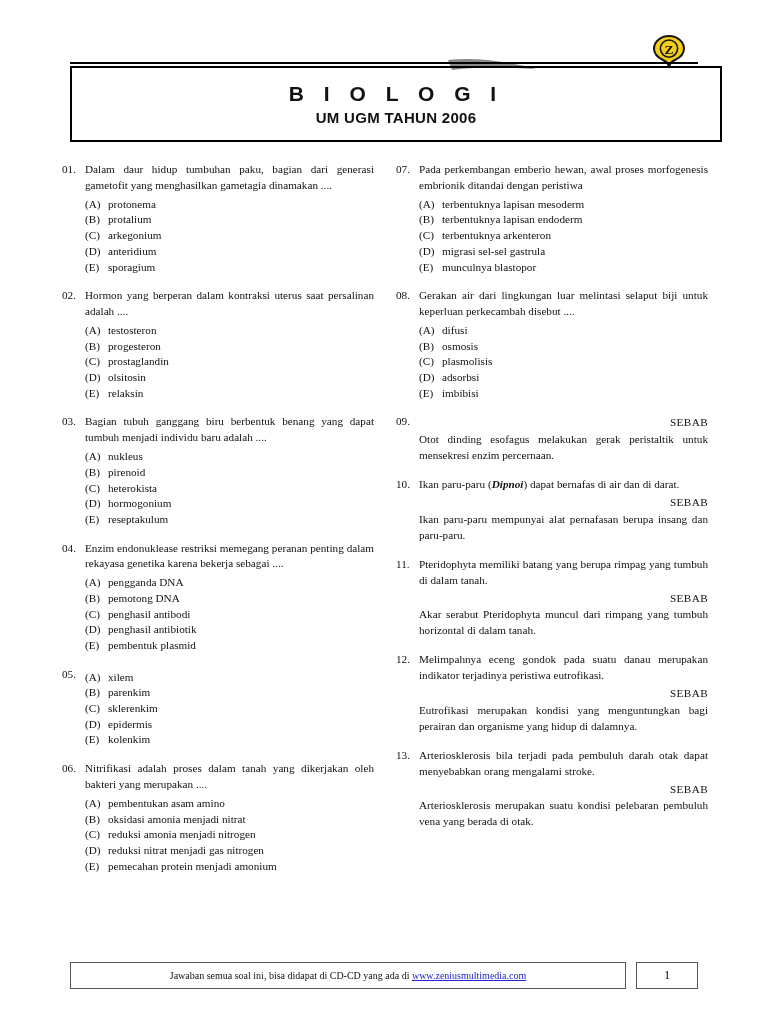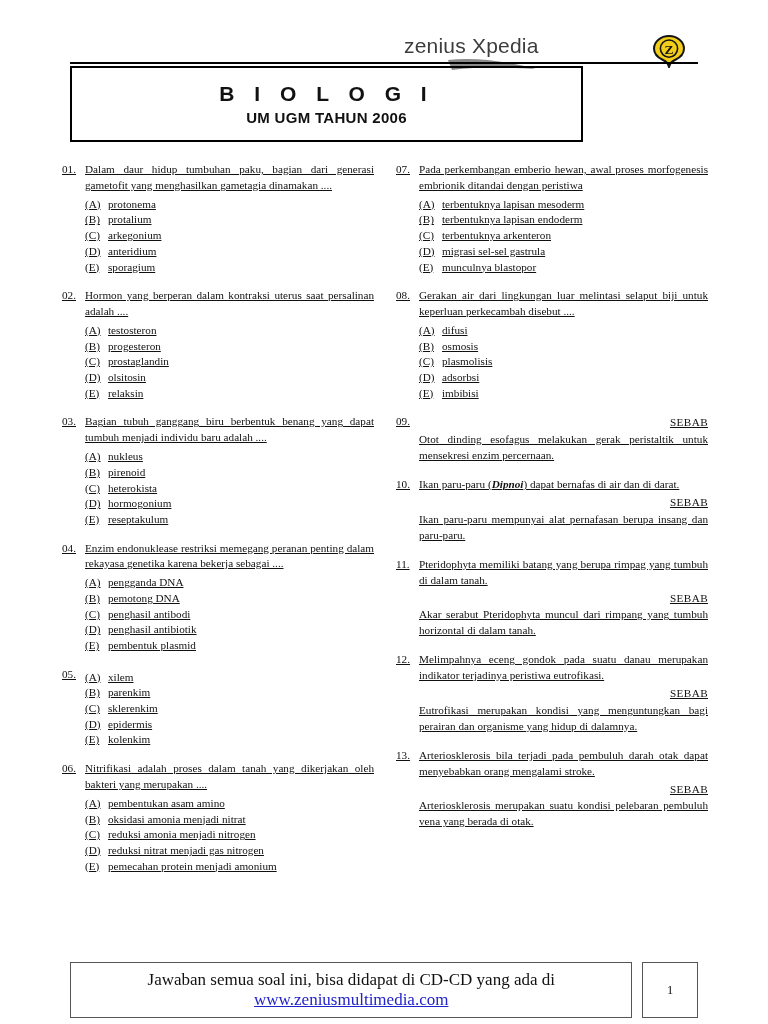--- a/index.html
+++ b/index.html
@@ -46,21 +46,21 @@
   
   .title-rule {
     position: absolute;
     left: 70px; right: 70px;
     top: 62px;
     border-top: 2px solid #000;
   }
   .title-box {
     position: absolute;
     left: 70px; top: 66px;
-    width: 513px; height: 76px;
+    width: 652px; height: 76px;
     border: 2px solid #000;
     display: flex;
     flex-direction: column;
     align-items: center;
     justify-content: center;
     font-family: "Liberation Sans", "DejaVu Sans", sans-serif;
   }
   .title-main {
     font-size: 21px;
     font-weight: bold;
@@ -75,21 +75,21 @@
 
   
   .columns {
     position: absolute;
     top: 162px;
     left: 62px;
     width: 646px;
     display: flex;
     gap: 22px;
   }
-  .col { width: 312px; text-decoration: underline; }
+  .col { width: 312px; }
 
   .q {
     display: flex;
     margin-bottom: 13px;
     font-size: 11.2px;
     line-height: 1.42;
   }
   .q-num {
     width: 23px;
     flex: 0 0 23px;
@@ -131,41 +131,40 @@
     left: 70px; top: 962px;
     width: 628px;
     display: flex;
     gap: 10px;
     align-items: stretch;
   }
   .footer-note {
     flex: 1 1 auto;
     border: 1px solid #555;
     padding: 7px 10px;
-    font-size: 17px;
+    font-size: 10px;
     text-align: center;
   }
   .footer-note a {
     color: #2222cc;
     text-decoration: underline;
   }
   .footer-page {
     width: 62px;
     border: 1px solid #555;
     display: flex;
     align-items: center;
     justify-content: center;
     font-size: 12.5px;
   }
 </style>
 </head>
 <body>
 
 <div class="brand-bar">
-  <div class="brand-wordmark">zenius Xpedia</div>
   <svg class="brand-swoosh" viewBox="0 0 88 13">
     <path d="M0 2 C 26 -1, 58 3, 88 11 C 60 9, 28 9, 4 12 Z" fill="#8a8a8a"></path>
   </svg>
   <svg class="brand-logo" viewBox="0 0 34 34">
     <path d="M17 33 C 15.5 28, 14 27.5, 11 26 C 5.5 23.4, 2 19.2, 2 14.5 C 2 7.6, 8.7 2, 17 2 C 25.3 2, 32 7.6, 32 14.5 C 32 19.2, 28.5 23.4, 23 26 C 20 27.5, 18.5 28, 17 33 Z" fill="#F2CE1B" stroke="#141414" stroke-width="2"></path>
     <circle cx="17" cy="14.6" r="8.6" fill="none" stroke="#141414" stroke-width="1.6"></circle>
     <text x="17" y="19.6" text-anchor="middle" font-family="Liberation Serif, serif" font-size="13.5" font-weight="bold" fill="#141414">Z</text>
   </svg>
 </div>
 

